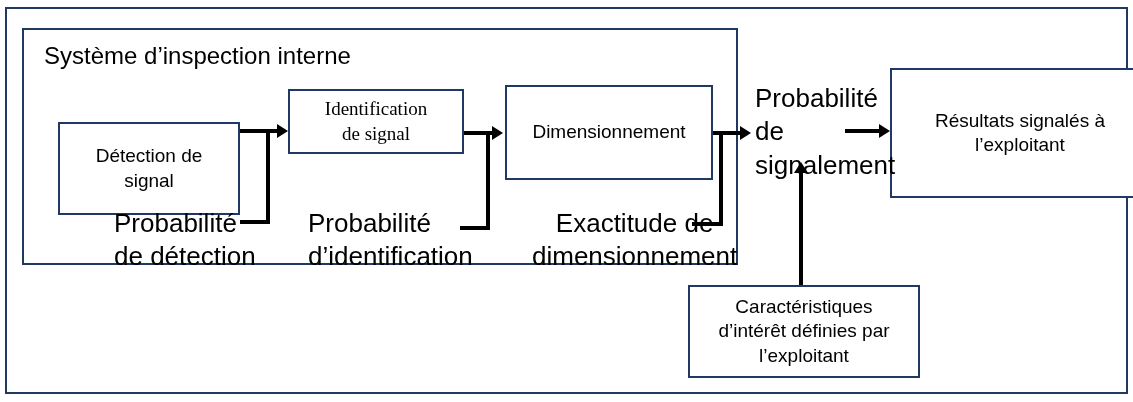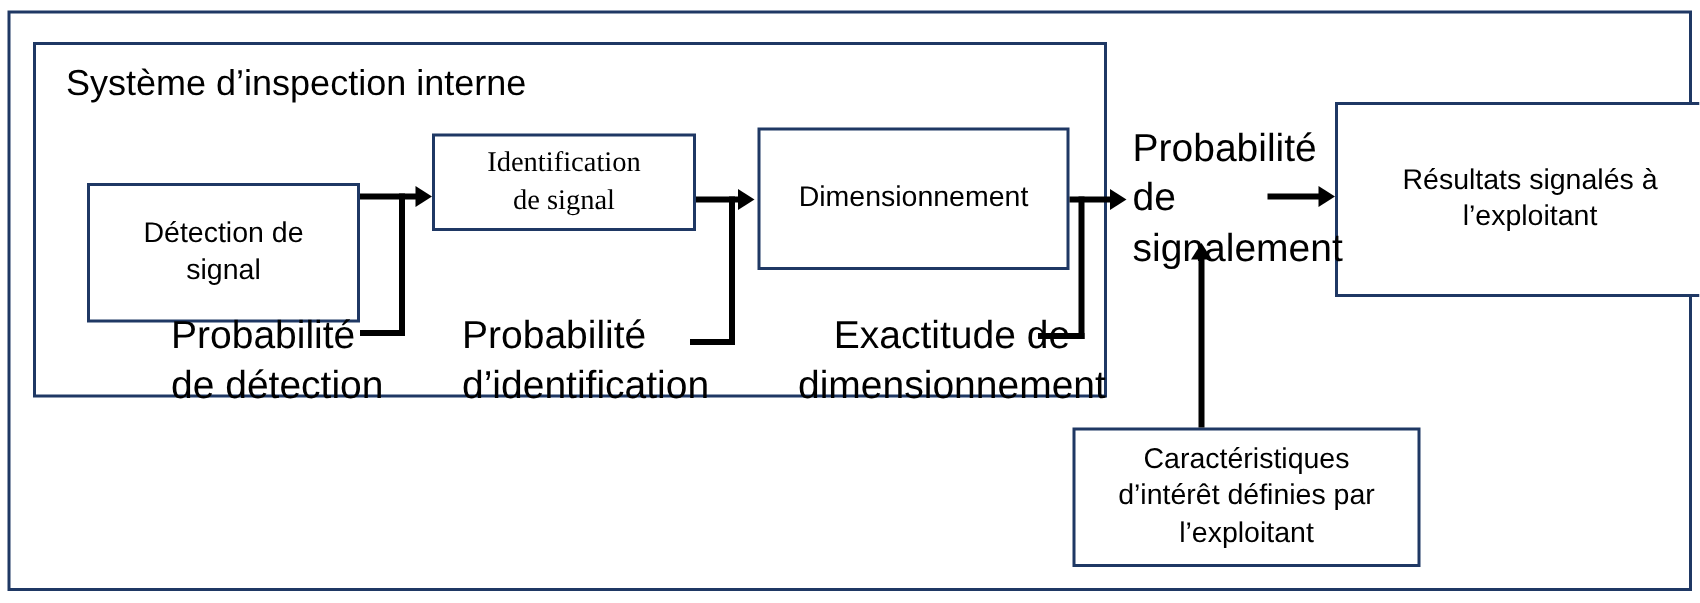--- a/index.html
+++ b/index.html
@@ -136,21 +136,21 @@
 signal</div>
 
   <div class="pbox" id="box-identification" style="white-space: pre-line;">Identification
 de signal</div>
 
   <div class="pbox" id="box-dimensionnement" style="white-space: pre-line;">Dimensionnement</div>
 
   <div class="pbox" id="box-resultats" style="white-space: pre-line;">Résultats signalés à
 l’exploitant</div>
 
-  <div class="pbox" id="box-caracteristiques" style="white-space: pre-line; margin-left: 27px;">Caractéristiques
+  <div class="pbox" id="box-caracteristiques" style="white-space: pre-line;">Caractéristiques
 d’intérêt définies par
 l’exploitant</div>
 
   <div class="flabel" id="label-prob-detection" style="white-space: pre-line;">Probabilité
 de détection</div>
 
   <div class="flabel" id="label-prob-identification" style="white-space: pre-line;">Probabilité
 d’identification</div>
 
   <div class="flabel" id="label-exactitude" style="white-space: pre-line;">Exactitude de

